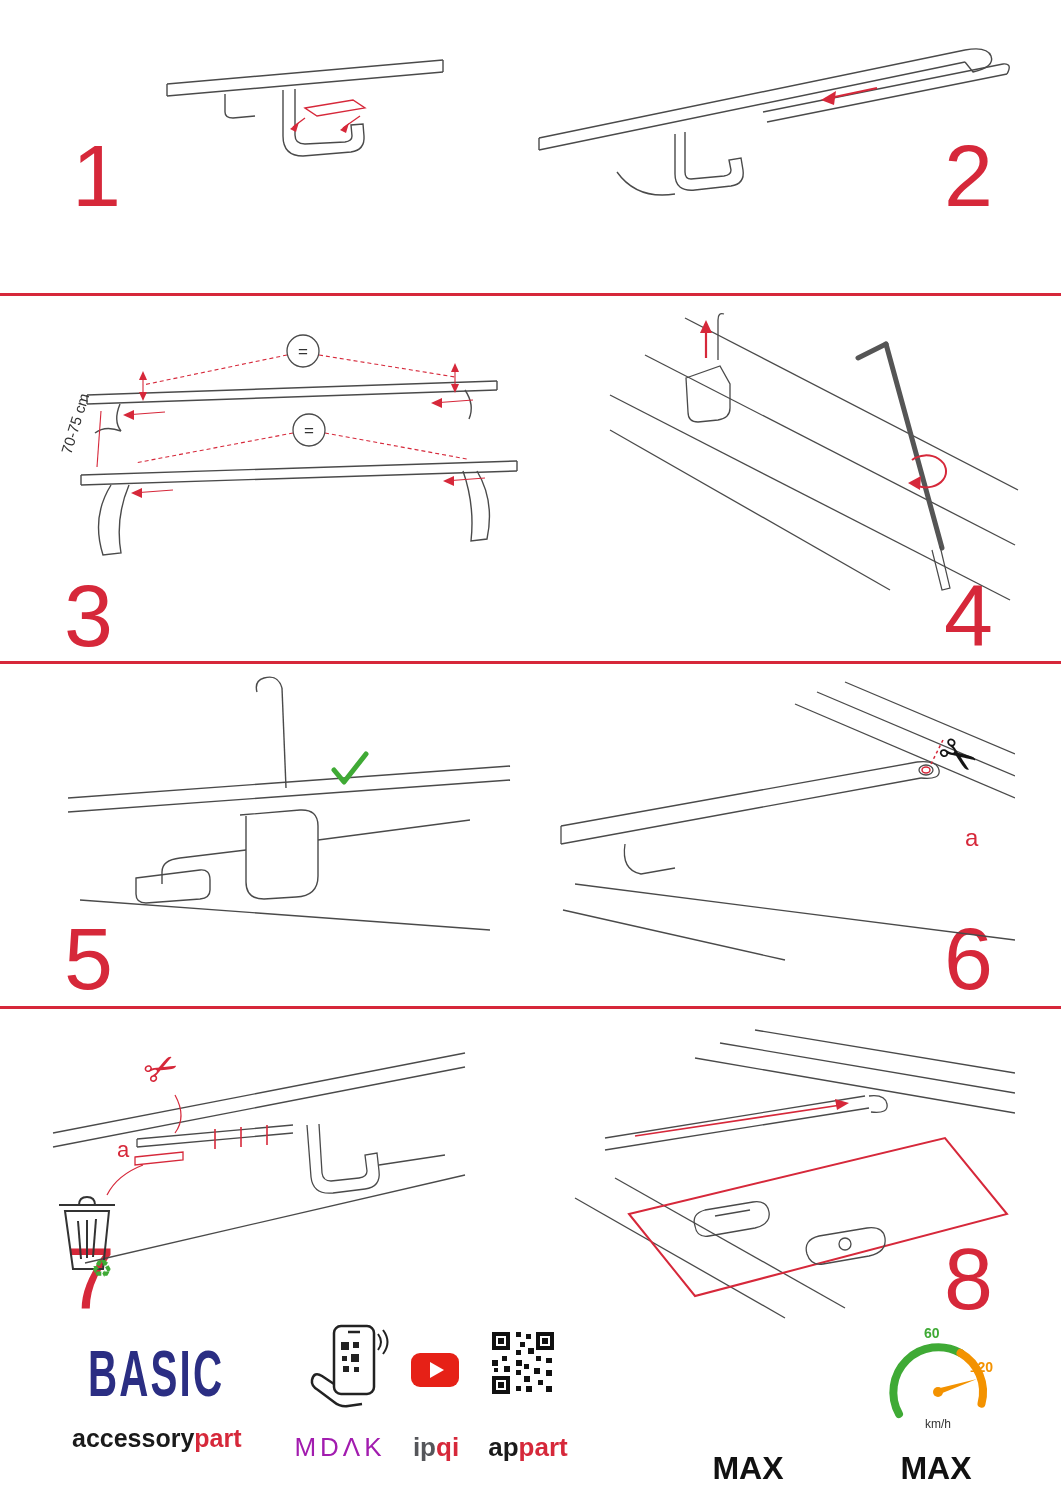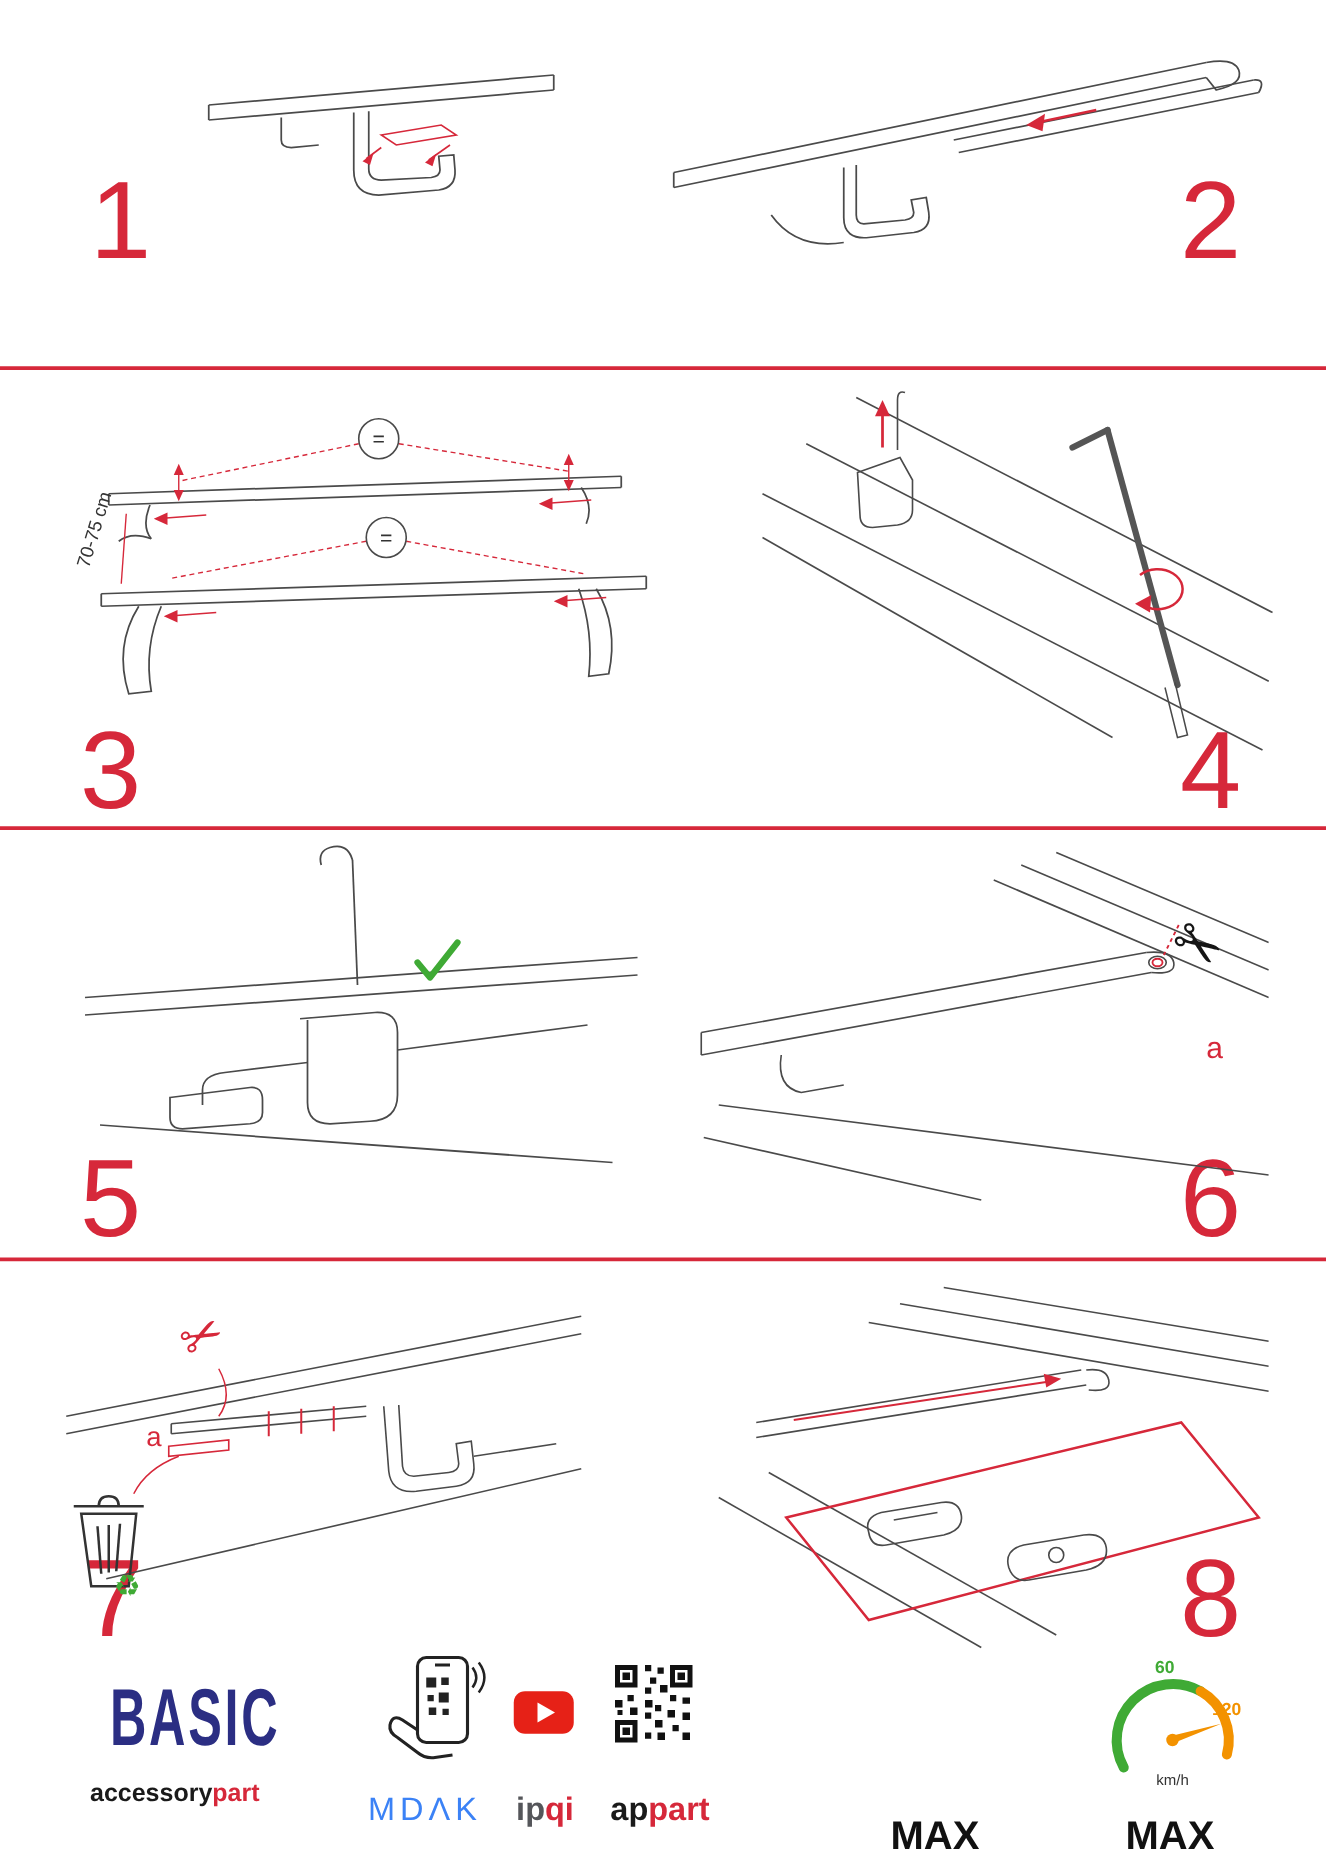--- a/index.html
+++ b/index.html
@@ -4,24 +4,24 @@
 <style>
   html,body{margin:0;padding:0;background:#ffffff;}
   .page{position:relative;width:1061px;height:1500px;background:#fff;overflow:hidden;
         font-family:"Liberation Sans",sans-serif;}
   .step-num{position:absolute;color:#d6283a;font-size:88px;font-weight:400;line-height:1;}
   .divider{position:absolute;left:0;width:1061px;height:3px;background:#d6283a;}
   .panel{position:absolute;}
   .panel svg{display:block;width:100%;height:100%;}
   .brand{position:absolute;left:88px;top:1336px;color:#2b2e83;font-size:56px;font-weight:700;
          letter-spacing:3px;transform:scale(0.72,1.15);transform-origin:top left;white-space:nowrap;}
-  .brand-sub{position:absolute;left:72px;top:1424px;font-size:20px;font-weight:700;white-space:nowrap;color:#1a1a1a;}
+  .brand-sub{position:absolute;left:72px;top:1424px;font-size:25px;font-weight:700;white-space:nowrap;color:#1a1a1a;}
   .red{color:#d6283a;}
   .partner{position:absolute;top:1432px;font-size:26px;text-align:center;white-space:nowrap;}
-  .partner-mdak{left:288px;width:104px;color:#3b82f6;letter-spacing:4px;font-weight:500;}
+  .partner-mdak{left:288px;width:104px;color:#a21caf;letter-spacing:4px;font-weight:500;}
   .partner-ipqi{left:402px;width:68px;font-weight:700;color:#55565a;}
   .partner-apline{left:482px;width:92px;font-weight:700;color:#1a1a1a;}
   .max-label{position:absolute;top:1450px;font-size:32px;font-weight:700;color:#111;text-align:center;}
   .max-weight{left:692px;width:112px;}
   .max-speed{left:878px;width:116px;}
 </style>
 </head>
 <body>
 
 <div class="page">

